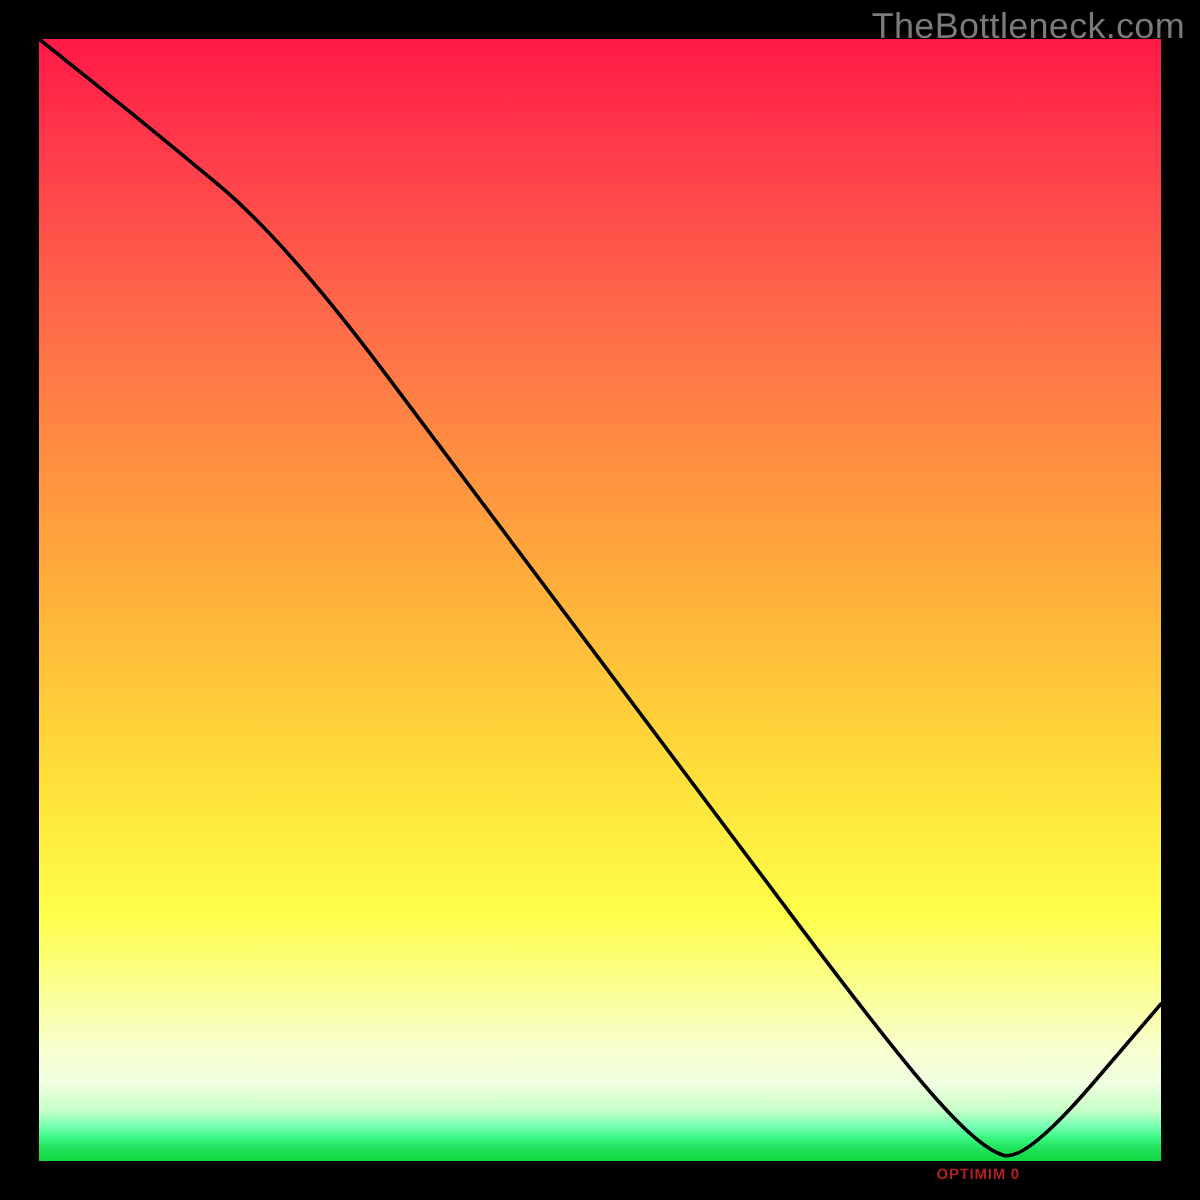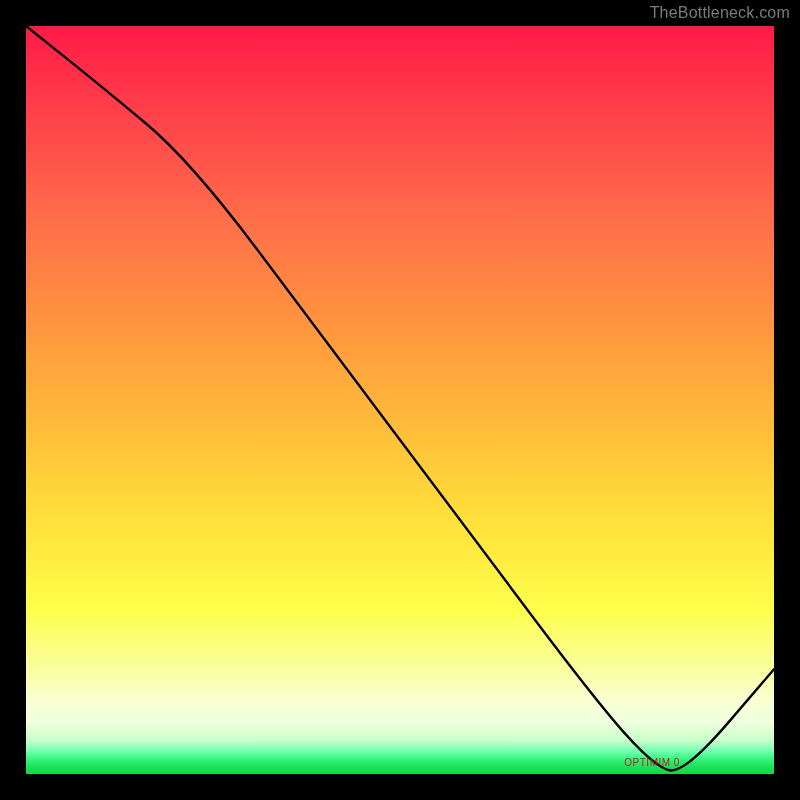--- a/index.html
+++ b/index.html
@@ -51,31 +51,32 @@
     top: 0;
     width: 748px;
     height: 748px;
     overflow: visible;
   }
   .watermark {
     position: absolute;
     top: 4px;
     right: 10px;
     color: #7a7a7a;
-    font-size: 16px;
+    font-size: 24px;
     font-weight: 500;
     letter-spacing: 0.2px;
   }
   .valley-label {
     position: absolute;
     color: #b02020;
     font-size: 10px;
-    font-weight: 400;
+    font-weight: 700;
     letter-spacing: 0.5px;
     white-space: nowrap;
+    margin-top: 21px;
   }
 </style>
 </head>
 <body>
 
 <div class="watermark">TheBottleneck.com</div>
 
 <div class="frame">
   <div class="plot-area"></div>
 

